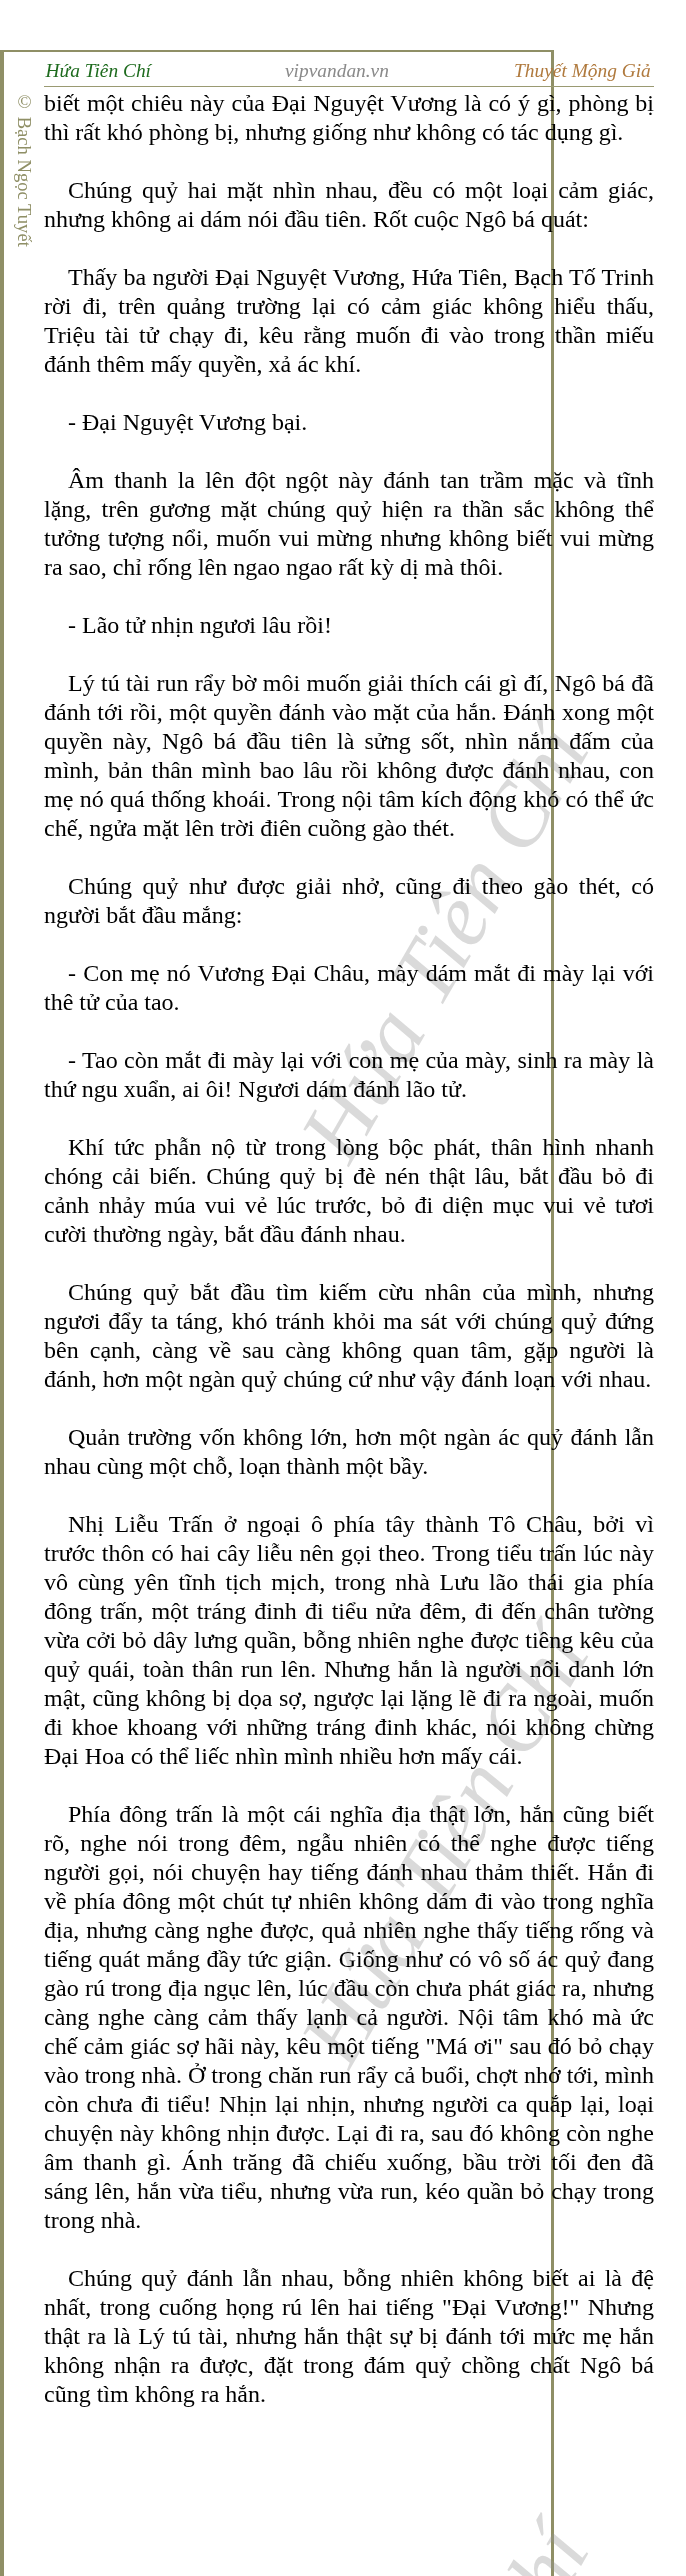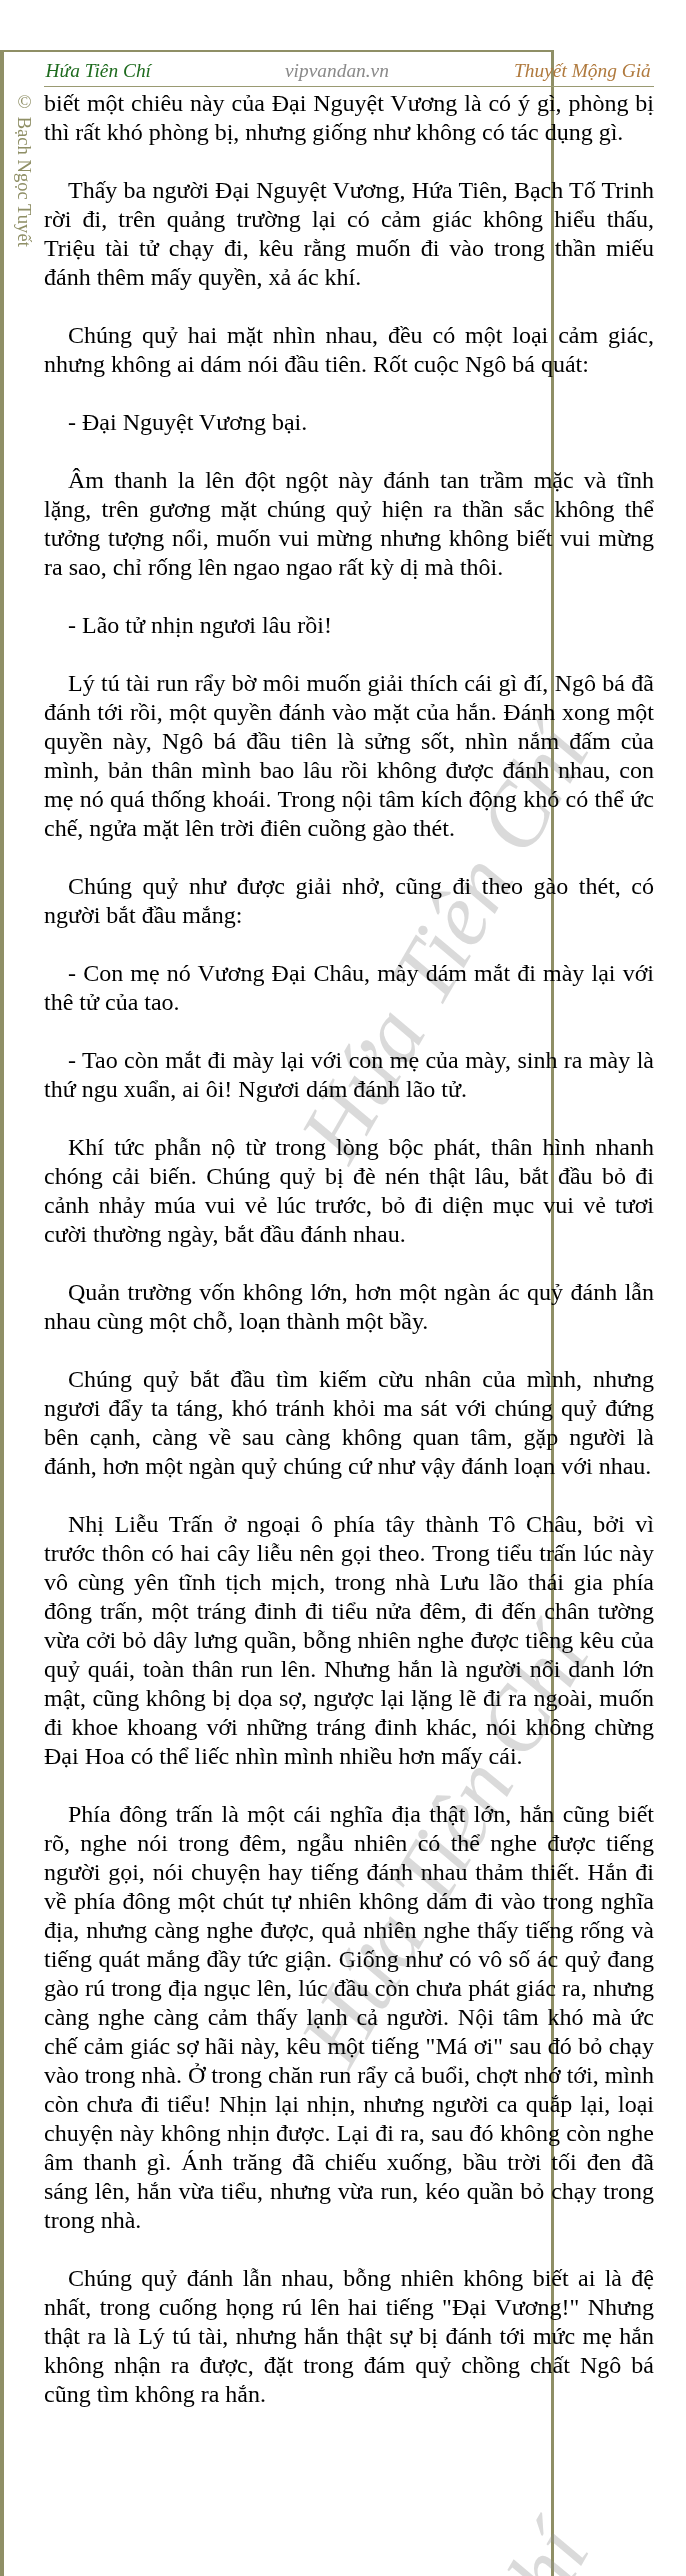--- a/index.html
+++ b/index.html
@@ -62,32 +62,32 @@
   </div>
 
   <div class="side-credit">© Bạch Ngọc Tuyết</div>
 
   <div class="watermark" style="left:275px; top:1074px;">Hứa Tiên Chí</div>
   <div class="watermark" style="left:275px; top:1978px;">Hứa Tiên Chí</div>
   <div class="watermark" style="left:275px; top:2875px;">Hứa Tiên Chí</div>
 
   <div class="content">
     <p class="first">biết một chiêu này của Đại Nguyệt Vương là có ý gì, phòng bị thì rất khó phòng bị, nhưng giống như không có tác dụng gì.</p>
+    <p>Chúng quỷ hai mặt nhìn nhau, đều có một loại cảm giác, nhưng không ai dám nói đầu tiên. Rốt cuộc Ngô bá quát:</p>
     <p>Thấy ba người Đại Nguyệt Vương, Hứa Tiên, Bạch Tố Trinh rời đi, trên quảng trường lại có cảm giác không hiểu thấu, Triệu tài tử chạy đi, kêu rằng muốn đi vào trong thần miếu đánh thêm mấy quyền, xả ác khí.</p>
-    <p>Chúng quỷ hai mặt nhìn nhau, đều có một loại cảm giác, nhưng không ai dám nói đầu tiên. Rốt cuộc Ngô bá quát:</p>
     <p>- Đại Nguyệt Vương bại.</p>
     <p>Âm thanh la lên đột ngột này đánh tan trầm mặc và tĩnh lặng, trên gương mặt chúng quỷ hiện ra thần sắc không thể tưởng tượng nổi, muốn vui mừng nhưng không biết vui mừng ra sao, chỉ rống lên ngao ngao rất kỳ dị mà thôi.</p>
     <p>- Lão tử nhịn ngươi lâu rồi!</p>
     <p>Lý tú tài run rẩy bờ môi muốn giải thích cái gì đí, Ngô bá đã đánh tới rồi, một quyền đánh vào mặt của hắn. Đánh xong một quyền này, Ngô bá đầu tiên là sửng sốt, nhìn nắm đấm của mình, bản thân mình bao lâu rồi không được đánh nhau, con mẹ nó quá thống khoái. Trong nội tâm kích động khó có thể ức chế, ngửa mặt lên trời điên cuồng gào thét.</p>
     <p>Chúng quỷ như được giải nhở, cũng đi theo gào thét, có người bắt đầu mắng:</p>
     <p>- Con mẹ nó Vương Đại Châu, mày dám mắt đi mày lại với thê tử của tao.</p>
     <p>- Tao còn mắt đi mày lại với con mẹ của mày, sinh ra mày là thứ ngu xuẩn, ai ôi! Ngươi dám đánh lão tử.</p>
     <p>Khí tức phẫn nộ từ trong lòng bộc phát, thân hình nhanh chóng cải biến. Chúng quỷ bị đè nén thật lâu, bắt đầu bỏ đi cảnh nhảy múa vui vẻ lúc trước, bỏ đi diện mục vui vẻ tươi cười thường ngày, bắt đầu đánh nhau.</p>
+    <p>Chúng quỷ bắt đầu tìm kiếm cừu nhân của mình, nhưng ngươi đẩy ta táng, khó tránh khỏi ma sát với chúng quỷ đứng bên cạnh, càng về sau càng không quan tâm, gặp người là đánh, hơn một ngàn quỷ chúng cứ như vậy đánh loạn với nhau.</p>
     <p>Quản trường vốn không lớn, hơn một ngàn ác quỷ đánh lẫn nhau cùng một chỗ, loạn thành một bầy.</p>
-    <p>Chúng quỷ bắt đầu tìm kiếm cừu nhân của mình, nhưng ngươi đẩy ta táng, khó tránh khỏi ma sát với chúng quỷ đứng bên cạnh, càng về sau càng không quan tâm, gặp người là đánh, hơn một ngàn quỷ chúng cứ như vậy đánh loạn với nhau.</p>
     <p>Nhị Liễu Trấn ở ngoại ô phía tây thành Tô Châu, bởi vì trước thôn có hai cây liễu nên gọi theo. Trong tiểu trấn lúc này vô cùng yên tĩnh tịch mịch, trong nhà Lưu lão thái gia phía đông trấn, một tráng đinh đi tiểu nửa đêm, đi đến chân tường vừa cởi bỏ dây lưng quần, bỗng nhiên nghe được tiêng kêu của quỷ quái, toàn thân run lên. Nhưng hắn là người nổi danh lớn mật, cũng không bị dọa sợ, ngược lại lặng lẽ đi ra ngoài, muốn đi khoe khoang với những tráng đinh khác, nói không chừng Đại Hoa có thể liếc nhìn mình nhiều hơn mấy cái.</p>
     <p>Phía đông trấn là một cái nghĩa địa thật lớn, hắn cũng biết rõ, nghe nói trong đêm, ngẫu nhiên có thể nghe được tiếng người gọi, nói chuyện hay tiếng đánh nhau thảm thiết. Hắn đi về phía đông một chút tự nhiên không dám đi vào trong nghĩa địa, nhưng càng nghe được, quả nhiên nghe thấy tiếng rống và tiếng quát mắng đầy tức giận. Giống như có vô số ác quỷ đang gào rú trong địa ngục lên, lúc đầu còn chưa phát giác ra, nhưng càng nghe càng cảm thấy lạnh cả người. Nội tâm khó mà ức chế cảm giác sợ hãi này, kêu một tiếng "Má ơi" sau đó bỏ chạy vào trong nhà. Ở trong chăn run rẩy cả buổi, chợt nhớ tới, mình còn chưa đi tiểu! Nhịn lại nhịn, nhưng người ca quắp lại, loại chuyện này không nhịn được. Lại đi ra, sau đó không còn nghe âm thanh gì. Ánh trăng đã chiếu xuống, bầu trời tối đen đã sáng lên, hắn vừa tiểu, nhưng vừa run, kéo quần bỏ chạy trong trong nhà.</p>
     <p>Chúng quỷ đánh lẫn nhau, bỗng nhiên không biết ai là đệ nhất, trong cuống họng rú lên hai tiếng "Đại Vương!" Nhưng thật ra là Lý tú tài, nhưng hắn thật sự bị đánh tới mức mẹ hắn không nhận ra được, đặt trong đám quỷ chồng chất Ngô bá cũng tìm không ra hắn.</p>
   </div>
 
   <div class="footer">
     <span class="f-group">Nhóm dịch Sói Già</span>
     <span class="f-translator">Langnhi</span>
   </div>
 </div>

